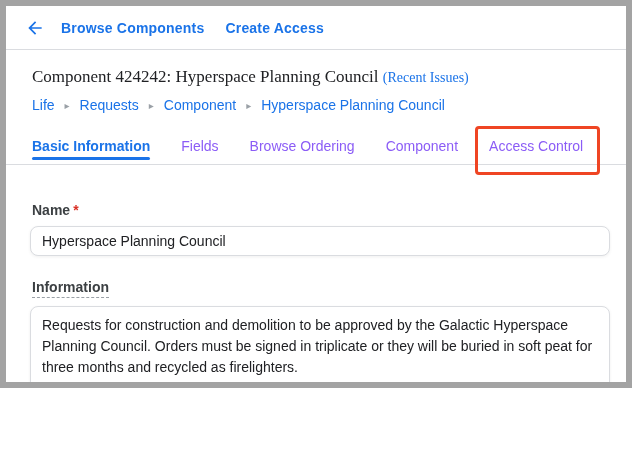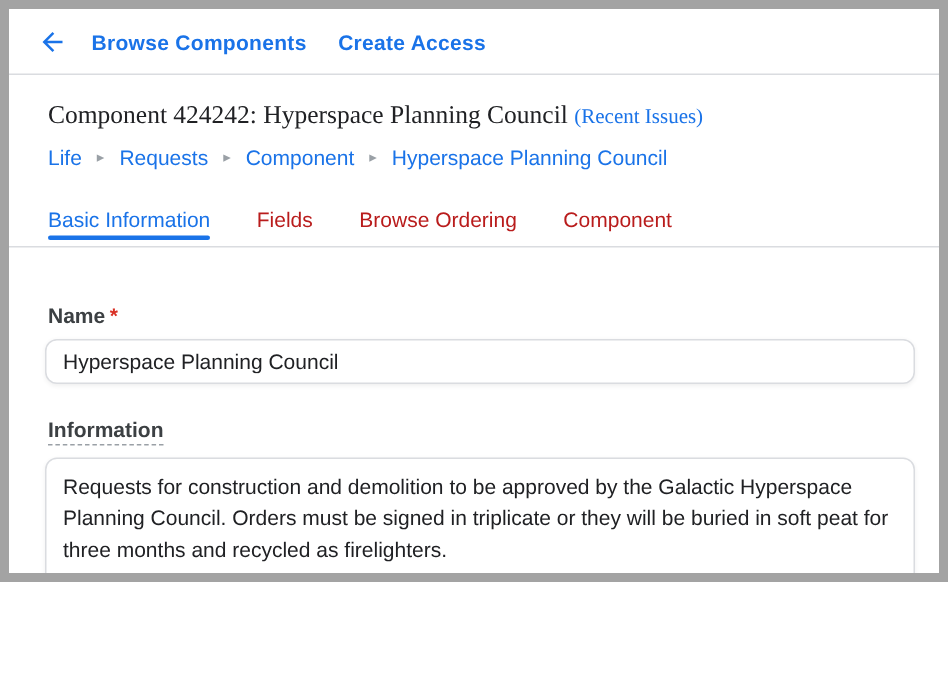--- a/index.html
+++ b/index.html
@@ -66,25 +66,25 @@
     display:flex;
     margin-top:19px;
     padding-left:26px;
     border-bottom:1px solid #dadce0;
   }
   .tab {
     position:relative;
     margin-right:31px;
     padding:6px 0 10px;
     font-size:14px; line-height:16px;
-    color:#b91c1c;
+    color:#8b5cf6;
     cursor:pointer;
     white-space:nowrap;
   }
-  .tab.active { color:#1a73e8; font-weight:400; }
+  .tab.active { color:#1a73e8; font-weight:700; }
   .tab.active::after {
     content:"";
     position:absolute; left:0; right:0; bottom:4px;
     height:3px; background:#1a73e8; border-radius:2px;
   }
   .annotation-box {
     position:absolute;
     left:-14px; right:-17px; top:-6px; bottom:-11px;
     border:3px solid #ef4523;
     border-radius:4px;
@@ -160,20 +160,24 @@
     <a class="crumb">Component</a>
     <span class="crumb-sep">▸</span>
     <a class="crumb">Hyperspace Planning Council</a>
   </nav>
 
   <div class="tabs">
     <div class="tab active">Basic Information</div>
     <div class="tab">Fields</div>
     <div class="tab">Browse Ordering</div>
     <div class="tab">Component</div>
+    <div class="tab">
+      <span>Access Control</span>
+      <span class="annotation-box"></span>
+    </div>
   </div>
 
   <div class="form">
     <div class="field-label">
       <span>Name</span><span class="req-marker">*</span>
     </div>
     <input type="text" class="text-input" value="Hyperspace Planning Council" style="">
 
     <div class="desc-label-row">
       <span class="field-label label-underlined" style="margin:0;">Information</span>

